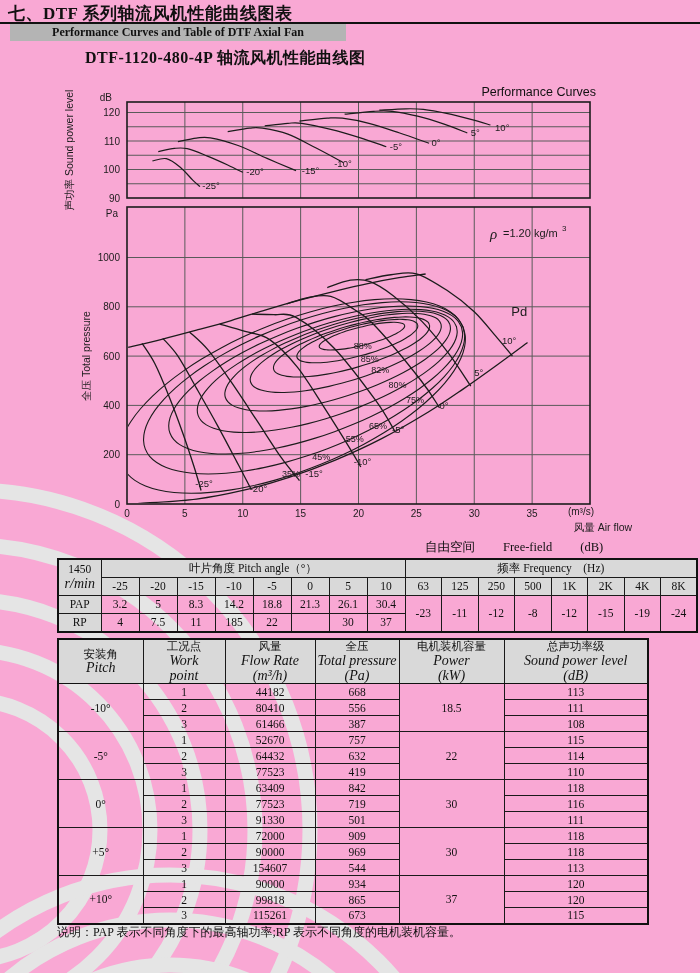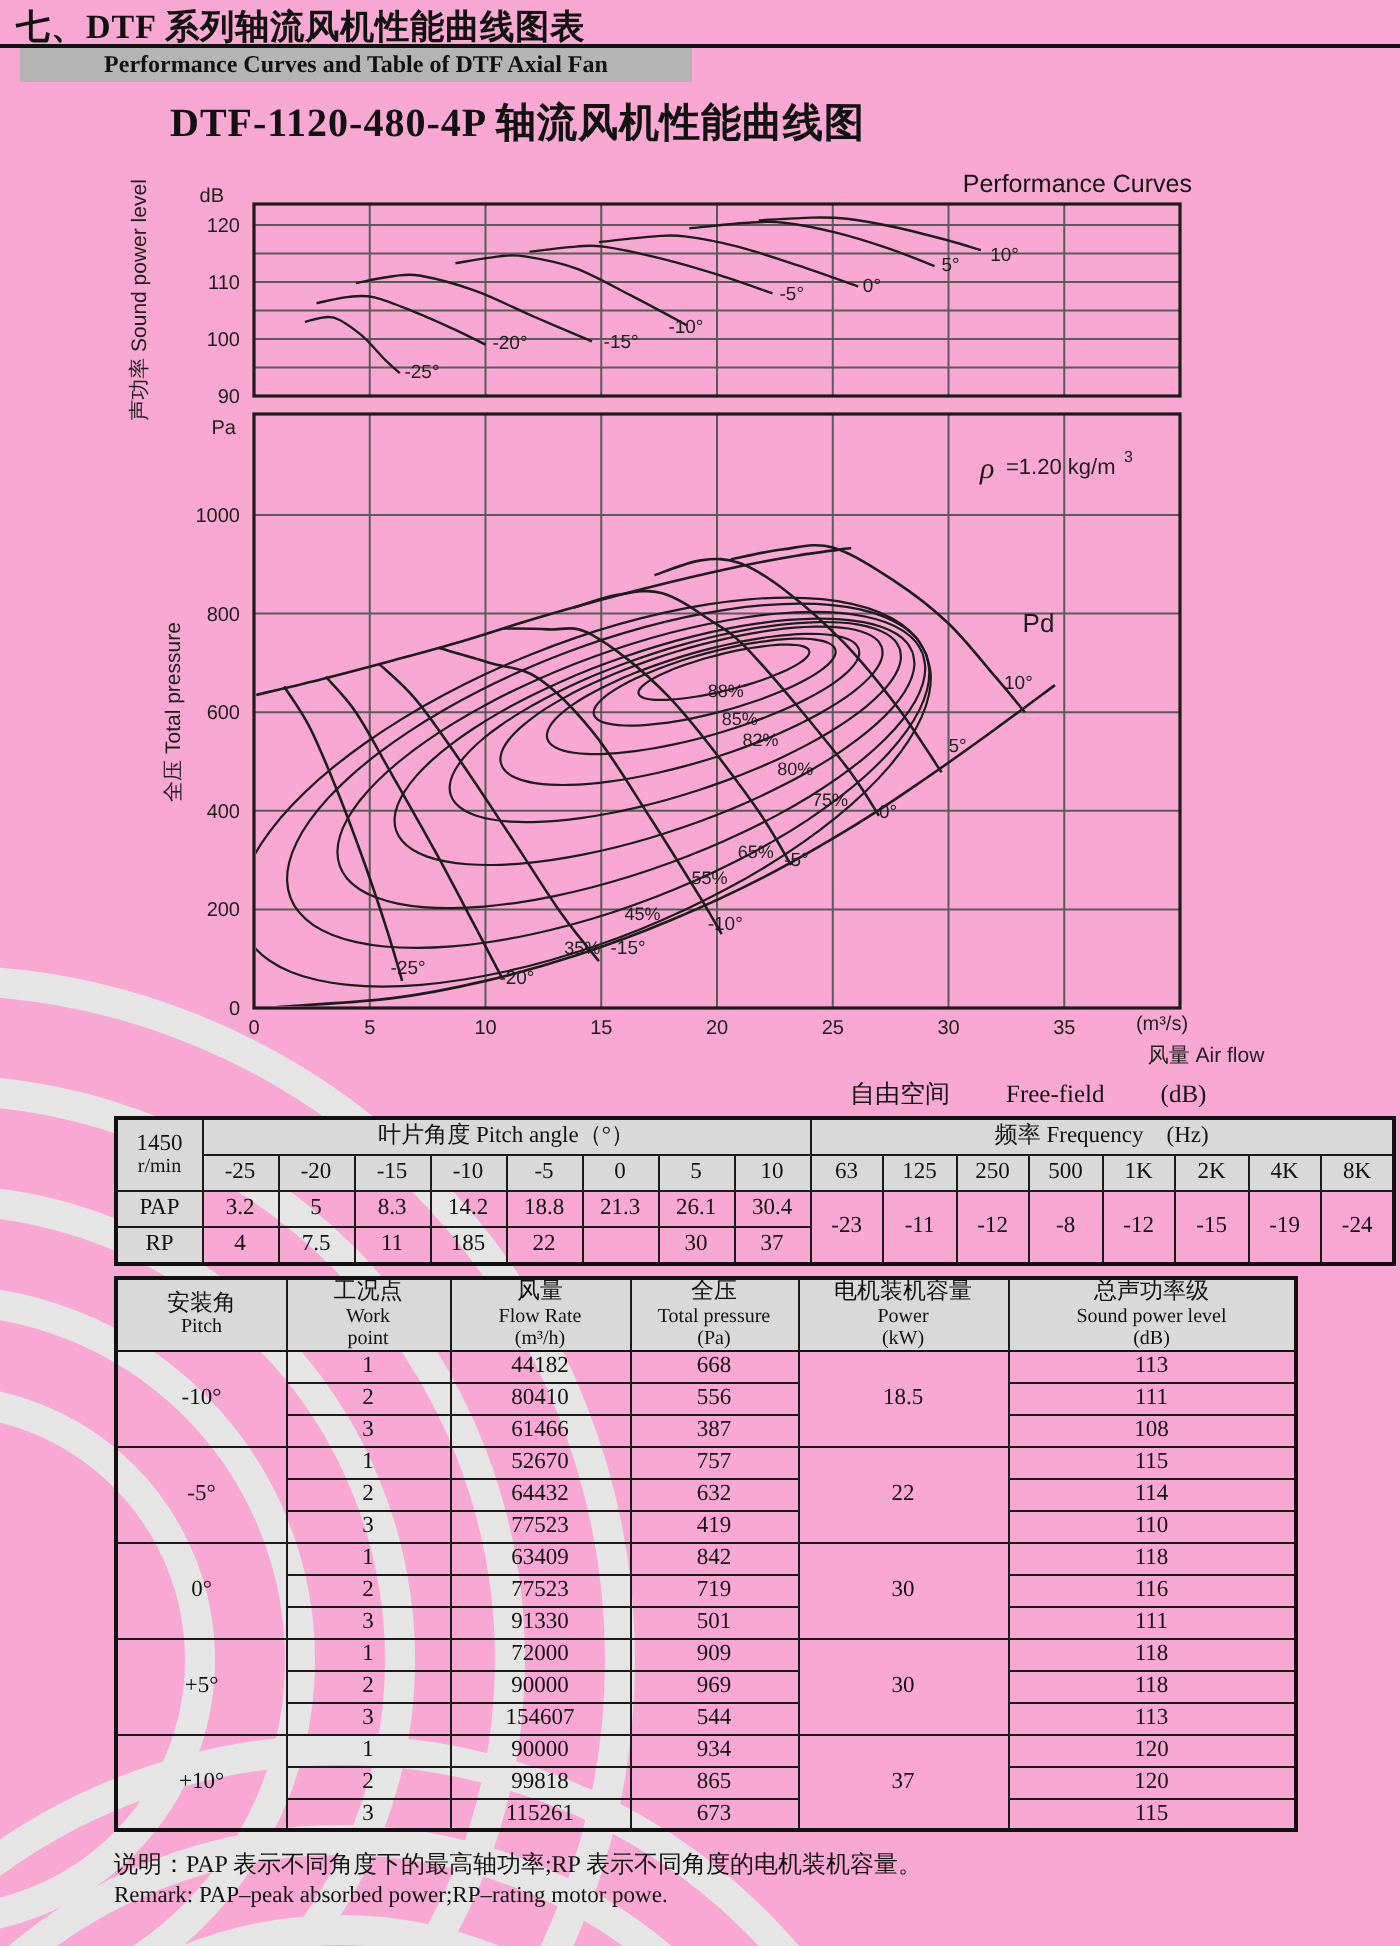--- a/index.html
+++ b/index.html
@@ -5,38 +5,38 @@
   html,body{margin:0;padding:0;background:#888;}
   .page{position:relative;width:700px;height:973px;background:#f9a8d4;margin:0 auto;overflow:hidden;
         font-family:"Liberation Serif","DejaVu Serif",serif;color:#111;}
   .abs{position:absolute;}
   #watermark{position:absolute;left:0;top:0;z-index:0;}
   .content{position:absolute;left:0;top:0;width:700px;height:973px;z-index:1;}
   .section-title{left:8px;top:2px;font-size:17px;font-weight:bold;letter-spacing:.5px;}
   .header-rule{left:0;top:22px;width:700px;height:2px;background:#111;}
   .banner{left:10px;top:24px;width:336px;height:17px;background:#b4b4b4;
           font-size:12px;font-weight:bold;text-align:center;line-height:17px;}
-  .page-title{left:85px;top:48px;font-size:20px;font-weight:bold;letter-spacing:.5px;}
+  .page-title{left:85px;top:48px;font-size:16px;font-weight:bold;letter-spacing:.5px;}
   .curves-caption{left:470px;top:85px;width:126px;text-align:right;font-size:12.5px;
           font-family:"Liberation Sans","DejaVu Sans",sans-serif;}
   .tbl-title-left{left:57px;top:567px;font-size:12.5px;}
   .tbl-title-right{left:425px;top:539px;font-size:12.5px;}
   .tbl-title-right span{margin-right:28px;}
   table{border-collapse:collapse;table-layout:fixed;background:transparent;border-radius:19px;}
   td{border:1px solid #1a1a1a;text-align:center;vertical-align:middle;padding:0;
      font-size:11.5px;line-height:1.1;overflow:hidden;}
   .gray{background:#d9d9d9;}
   #peak-table{left:57px;top:558px;width:640px;}
   #peak-table td{height:17px;}
   #main-table{left:57px;top:638px;width:590px;}
   #main-table td.hdr{height:13px;}
   .outer{border:2px solid #111;}
   .grp td{border-top:1.8px solid #111;}
   .hdrrow td{border-bottom:1.8px solid #111;margin-top:36px;}
-  .small{font-size:10px;}
+  .small{font-size:14px;font-style:italic;}
   .remark1{left:57px;top:924px;font-size:12px;}
   .remark2{left:57px;top:942px;font-size:11.5px;}
 </style>
 </head>
 <body>
 
 <div class="page">
   <svg id="watermark" width="700" height="973">
       <circle cx="-30" cy="830" r="130" fill="none" stroke="#e5e5e5" stroke-width="15"></circle>
       <circle cx="-30" cy="830" r="180" fill="none" stroke="#e5e5e5" stroke-width="15"></circle>
@@ -397,15 +397,14 @@
           <tr style="height: 16px;">
             <td>3</td>
             <td>115261</td>
             <td>673</td>
             <td>115</td>
           </tr>
         </tbody>
       </table>
 
     <div class="abs remark1">说明：PAP 表示不同角度下的最高轴功率;RP 表示不同角度的电机装机容量。</div>
-    <div class="abs remark2">Remark: PAP–peak absorbed power;RP–rating motor powe.</div>
   </div>
 </div>
 
 </body></html>

